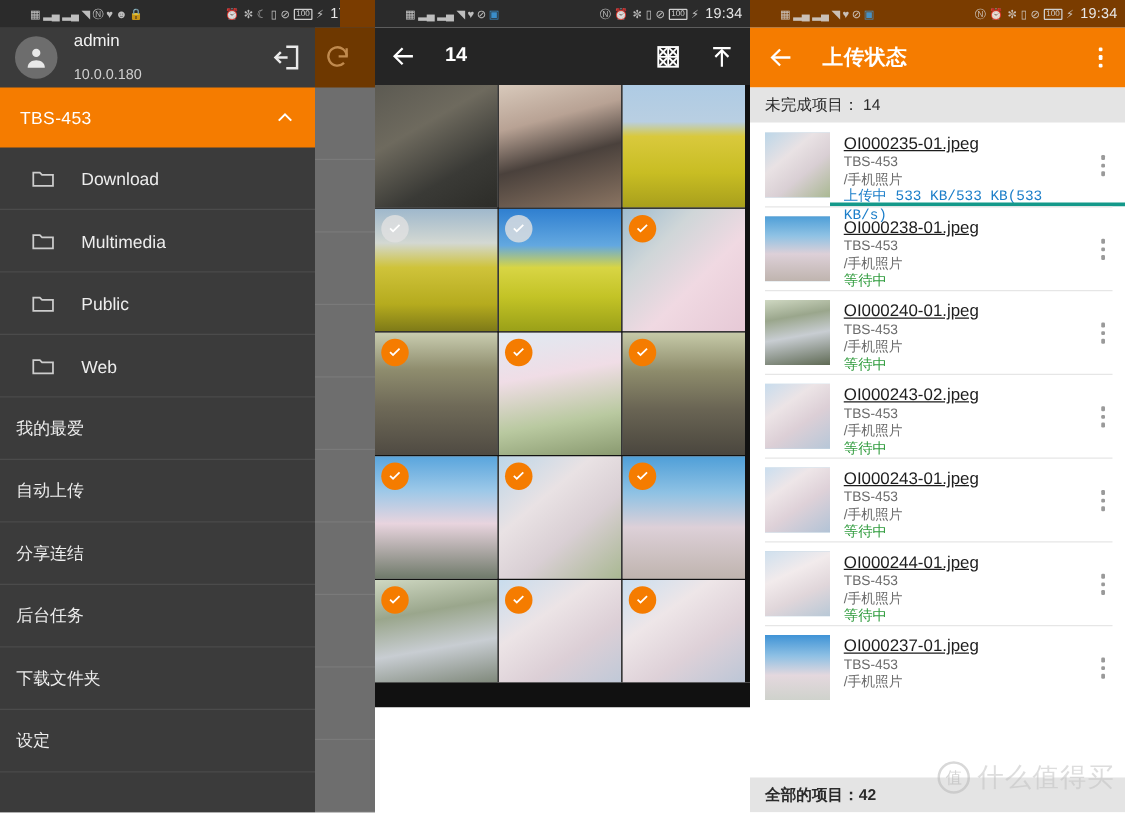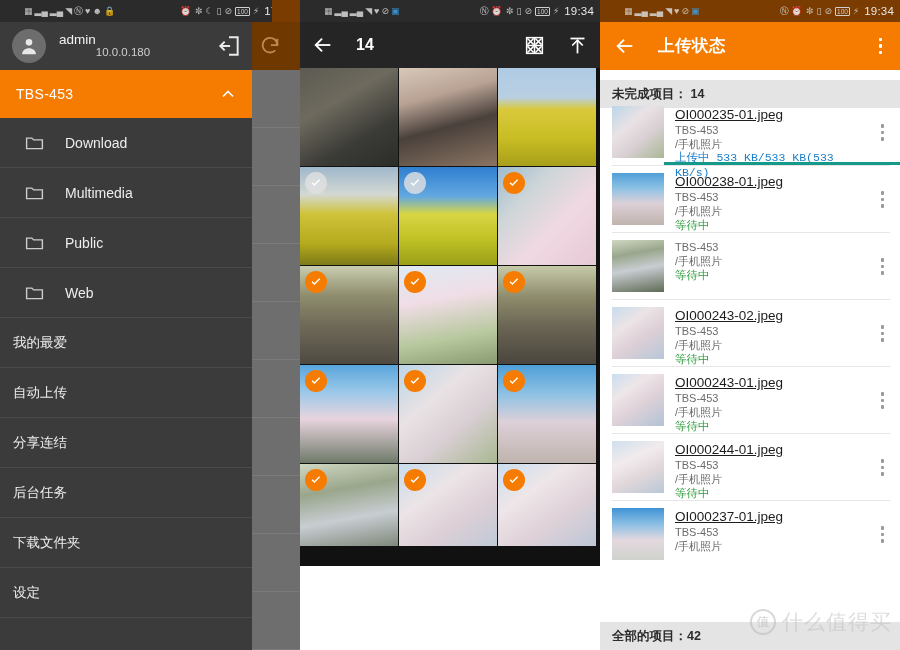--- a/index.html
+++ b/index.html
@@ -40,21 +40,21 @@
   .drawer {
     position: absolute; top: 22px; left: 0; width: 252px; bottom: 0;
     background: #3b3b3b; z-index: 10; display: flex; flex-direction: column;
   }
   .acct { height: 48px; display: flex; align-items: center; padding: 0 10px 0 12px; background: #3b3b3b; }
   .avatar {
     width: 34px; height: 34px; border-radius: 50%; background: #6d6d6d;
     display: flex; align-items: center; justify-content: center; flex: 0 0 auto;
   }
   .avatar svg { width: 22px; height: 22px; fill: #e8e8e8; }
-  .acct-txt { margin-left: 13px; display: flex; flex-direction: row; line-height: 1.15; }
+  .acct-txt { margin-left: 13px; display: flex; flex-direction: column; line-height: 1.15; }
   .acct-user { font-size: 13.5px; color: #f2f2f2; }
   .acct-ip { font-size: 11.5px; color: #cfcfcf; margin-top: 14px; }
   .logout { margin-left: auto; width: 26px; height: 26px; color: #eaeaea; }
 
   .nas-bar {
     height: 48px; background: #f57c00; display: flex; align-items: center;
     padding: 0 14px 0 16px; color: #fff;
   }
   .nas-name { font-size: 14px; letter-spacing: .3px; }
   .chev { margin-left: auto; width: 20px; height: 20px; color: #fff; }
@@ -100,21 +100,21 @@
   .p3-appbar {
     height: 48px; background: #f57c00; display: flex; align-items: center; padding: 0 14px;
   }
   .p3-back { width: 22px; height: 22px; color: #fff; }
   .p3-title { margin-left: 22px; font-size: 16.5px; color: #fff; font-weight: bold; letter-spacing: .5px; }
   .kebab { margin-left: auto; display: flex; flex-direction: column; gap: 3px; padding: 4px; }
   .kebab i { width: 3.5px; height: 3.5px; background: #fff; display: block; border-radius: 1px; }
 
   .p3-sub {
     height: 28px; background: #e4e4e4; display: flex; align-items: center;
-    padding-left: 12px; font-size: 12.5px; font-weight: bold; color: #2b2b2b; margin-top: 10px;
+    padding-left: 12px; font-size: 12.5px; font-weight: normal; color: #2b2b2b;
   }
   .ulist { position: absolute; top: 98px; left: 0; right: 0; bottom: 28px; overflow: hidden; }
   .uitem { height: 67px; display: flex; padding: 8px 10px 0 12px; position: relative; }
   .uitem + .uitem::before {
     content: ""; position: absolute; left: 12px; right: 10px; top: 0; height: 1px; background: #e6e6e6;
   }
   .uthumb { width: 52px; height: 52px; flex: 0 0 auto; overflow: hidden; background: #b9cfe0; position: relative; }
   .uthumb .art { position: absolute; inset: 0; }
   .umeta { margin-left: 11px; display: flex; flex-direction: column; line-height: 1.28; flex: 1 1 auto; min-width: 0; }
   .ufile { font-size: 13.5px; color: #1d1d1d; text-decoration: underline; }
@@ -499,20 +499,21 @@
             <i></i>
             <i></i>
             <i></i>
           </div>
         </div>
         <div class="uitem">
           <div class="uthumb">
             <div class="art" style="background: linear-gradient(170deg, rgb(207, 216, 194) 0%, rgb(154, 166, 140) 28%, rgb(200, 205, 210) 55%, rgb(95, 106, 84) 100%);"></div>
           </div>
           <div class="umeta">
+            <span class="ufile">OI000240-01.jpeg</span>
             <span class="udev">TBS-453</span>
             <span class="upath">/手机照片</span>
             <span class="ustate">等待中</span>
           </div>
           <div class="ukebab">
             <i></i>
             <i></i>
             <i></i>
           </div>
         </div>

